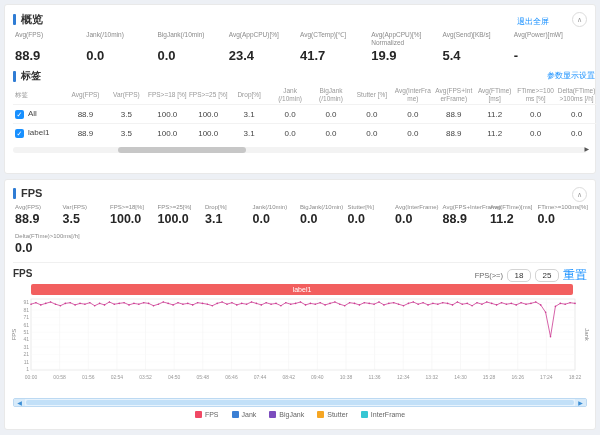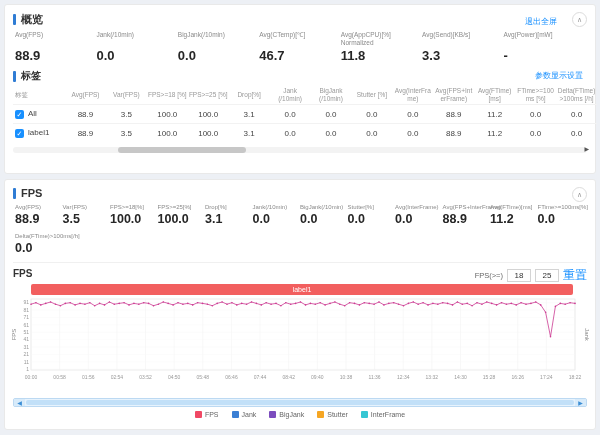--- a/index.html
+++ b/index.html
@@ -7,30 +7,30 @@
   body { background:#edf0f5; font-family:"Liberation Sans", sans-serif; position:relative; }
 
   .card { position:absolute; left:4px; right:4px; background:#fff; border:1px solid #e9e9e9; border-radius:3px; }
   #card-overview { top:4px; height:170px; }
   #card-fps { top:179px; height:251px; }
 
   .sec-header { display:flex; align-items:center; padding:7px 8px 0 8px; position:relative; }
   .sec-bar { width:3px; height:11px; background:#2f7cd4; margin-right:5px; border-radius:1px; }
   .sec-title { font-size:11px; font-weight:bold; color:#333; }
   .collapse-btn { position:absolute; right:8px; top:7px; width:15px; height:15px; border:1px solid #dcdcdc; border-radius:50%; background:#fff; color:#999; font-size:7px; line-height:13px; text-align:center; cursor:pointer; }
-  .top-link { position:absolute; right:38px; top:11px; font-size:8px; color:#1890ff; cursor:pointer; }
+  .top-link { position:absolute; right:46px; top:11px; font-size:8px; color:#1890ff; cursor:pointer; }
 
   .metrics { display:flex; padding:4px 10px 0 10px; }
   .metric { flex:1; min-width:0; }
   .m-label { font-size:6.5px; color:#8a8a8a; line-height:8px; min-height:16px; }
   .m-value { font-size:13px; font-weight:bold; color:#262626; margin-top:1px; white-space:nowrap; }
 
   .sub-header { display:flex; align-items:center; padding:6px 8px 0 8px; position:relative; }
   .sub-title { font-size:10px; font-weight:bold; color:#333; }
-  .settings-link { position:absolute; right:12px; top:7px; font-size:8px; color:#1890ff; cursor:pointer; }
+  .settings-link { position:absolute; right:0; top:7px; font-size:8px; color:#1890ff; cursor:pointer; }
 
   table { width:584px; margin:2px 8px 0 8px; border-collapse:collapse; table-layout:fixed; }
   th { font-size:6.5px; font-weight:normal; color:#999; line-height:7.5px; text-align:center; vertical-align:middle; padding:2px 1px; overflow-wrap:anywhere; }
   td { font-size:8px; color:#444; text-align:center; padding:4px 0; border-top:1px solid #f2f2f2; }
   th.col-name, td.col-name { width:52px; text-align:left; padding-left:2px; }
   .cb { display:inline-block; width:9px; height:9px; background:#1890ff; border-radius:2px; color:#fff; font-size:7px; line-height:9px; text-align:center; vertical-align:-1px; margin-right:4px; cursor:pointer; }
 
   .tbl-scroll { position:relative; height:6px; margin:5px 8px 0 8px; background:#f3f3f3; border-radius:3px; display:flex; }
   .tbl-thumb { position:absolute; left:105px; top:0; width:128px; height:6px; background:#c7c7c7; border-radius:3px; cursor:pointer; }
   .tbl-arrow { position:absolute; right:-2px; top:-2px; font-size:6px; color:#555; cursor:pointer; }
@@ -40,21 +40,21 @@
   .metrics-row2 { padding:6px 10px 0 10px; }
   .metrics-row2 .m-label { min-height:8px; font-size:6px; color:#8a8a8a; }
   .metrics-row2 .m-value { font-size:12.5px; font-weight:bold; color:#262626; margin-top:1px; }
 
   .divider { border-top:1px solid #f0f0f0; margin:7px 8px 0 8px; }
 
   .chart-controls { display:flex; align-items:center; padding:5px 8px 0 8px; position:relative; }
   .chart-sub-title { font-size:10px; font-weight:bold; color:#333; }
   .ctrl-right { position:absolute; right:8px; top:4px; display:flex; align-items:center; gap:4px; }
   .ctrl-label { font-size:7.5px; color:#666; }
-  .ctrl-input { width:24px; height:13px; border:1px solid #d4d4d4; border-radius:0; font-size:8px; text-align:center; color:#333; font-family:"Liberation Sans",sans-serif; }
+  .ctrl-input { width:24px; height:13px; border:1px solid #d4d4d4; border-radius:5px; font-size:8px; text-align:center; color:#333; font-family:"Liberation Sans",sans-serif; }
   .reset-link { font-size:12px; color:#1890ff; cursor:pointer; }
 
   .label-band { height:11px; margin:5px 22px 0 26px; background:#f25f5f; border-radius:2px; color:#fff; font-size:7px; line-height:11px; text-align:center; }
 
   .chart-wrap { padding:0 4px; margin-top:1px; }
 
   .chart-scroll { display:flex; height:9px; margin:2px 8px 0 8px; border:1px solid #bcd9f2; border-radius:2px; background:#e7f3fd; }
   .cs-arrow { width:11px; font-size:6px; line-height:8px; text-align:center; color:#3d8fd6; background:#d8ebfa; cursor:pointer; }
   .cs-track { flex:1; position:relative; }
   .cs-thumb { position:absolute; left:1px; right:1px; top:1px; bottom:1px; background:#c2e0f8; border-radius:2px; cursor:pointer; }
@@ -82,30 +82,34 @@
       </div>
       <div class="metric">
         <div class="m-label">Jank(/10min)</div>
         <div class="m-value">0.0</div>
       </div>
       <div class="metric">
         <div class="m-label">BigJank(/10min)</div>
         <div class="m-value">0.0</div>
       </div>
       <div class="metric">
+        <div class="m-label">Avg(AppCPU)[%]</div>
+        <div class="m-value">23.4</div>
+      </div>
+      <div class="metric">
         <div class="m-label">Avg(CTemp)[℃]</div>
-        <div class="m-value">46.7</div>
+        <div class="m-value">41.7</div>
       </div>
       <div class="metric">
         <div class="m-label">Avg(AppCPU)[%] Normalized</div>
-        <div class="m-value">11.8</div>
+        <div class="m-value">19.9</div>
       </div>
       <div class="metric">
         <div class="m-label">Avg(Send)[KB/s]</div>
-        <div class="m-value">3.3</div>
+        <div class="m-value">5.4</div>
       </div>
       <div class="metric">
         <div class="m-label">Avg(Power)[mW]</div>
         <div class="m-value">-</div>
       </div>
     </div>
 
   <div class="sub-header">
     <span class="sec-bar"></span>
     <span class="sub-title">标签</span>

